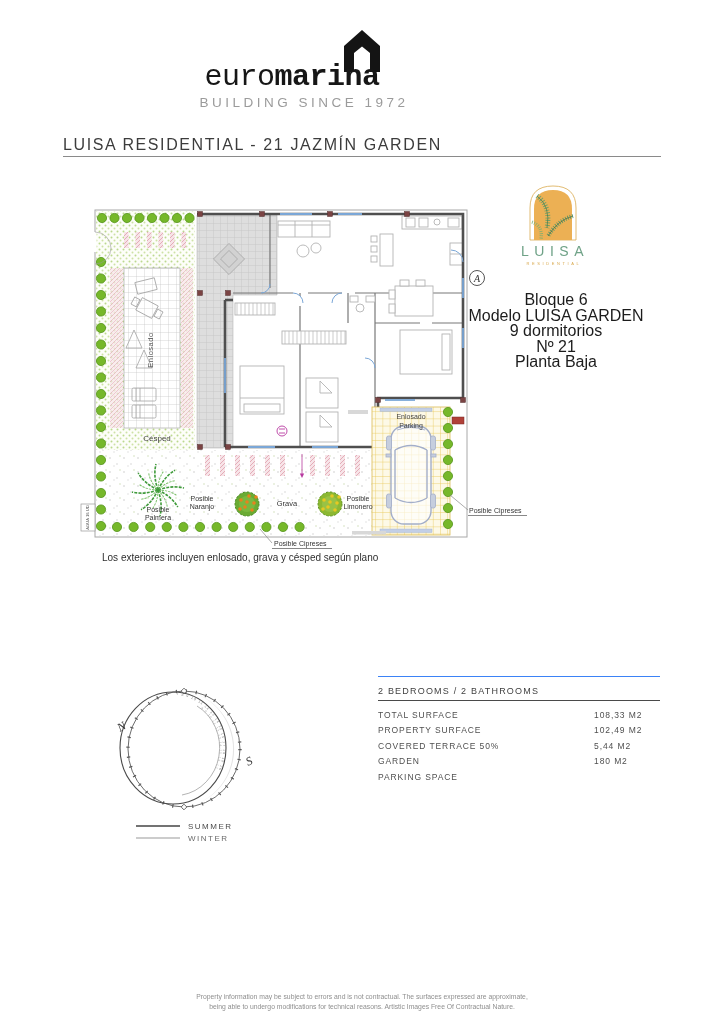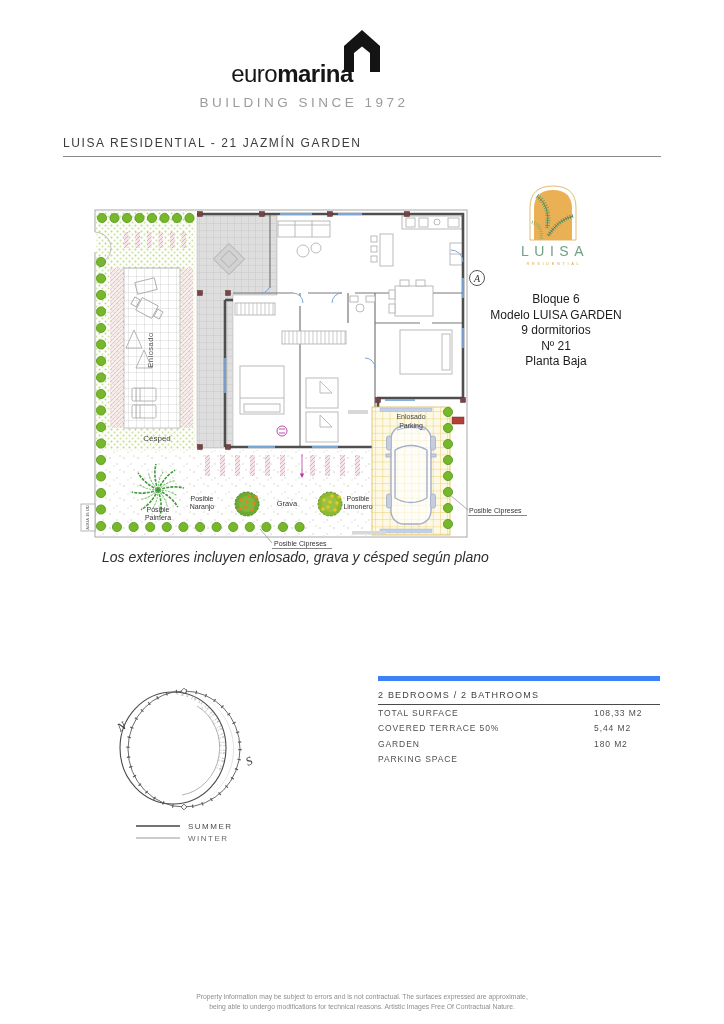--- a/index.html
+++ b/index.html
@@ -1,36 +1,36 @@
 <!DOCTYPE html>
 <html><head>
 <meta charset="utf-8">
 <style>
   html,body{margin:0;padding:0;}
   body{width:724px;height:1024px;position:relative;background:#ffffff;overflow:hidden;
        font-family:"Liberation Sans",sans-serif;color:#333;}
   .abs{position:absolute;}
   
-  .brand-word{left:0;top:60px;width:584px;text-align:center;font-size:24px;color:#161616;letter-spacing:-0.5px;}
+  .brand-word{left:0;top:60px;width:584px;text-align:center;font-size:30px;color:#161616;letter-spacing:-0.5px;font-family:Liberation Mono, monospace;}
   .brand-word .lt{font-weight:400;}
   .brand-word .bd{font-weight:800;}
   .brand-tag{left:0;top:95px;width:608px;text-align:center;font-size:13.5px;letter-spacing:3.5px;color:#9b9b9b;}
   
-  .page-title{left:63px;top:136px;font-size:12px;letter-spacing:1.6px;color:#3c3c3c;}
+  .page-title{left:63px;top:136px;font-size:16px;letter-spacing:1.6px;color:#3c3c3c;}
   .title-rule{left:63px;top:156px;width:598px;border-top:1px solid #8a8a8a;height:0;}
   
-  .unit-info{left:466px;top:292px;width:180px;text-align:center;font-size:12px;color:#1c1c1c;line-height:15.5px;}
-  
-  .notes{left:95px;top:552px;font-size:14px;color:#2e2e2e;line-height:11.5px;font-style:italic;}
+  .unit-info{left:466px;top:292px;width:180px;text-align:center;font-size:16px;color:#1c1c1c;line-height:15.5px;}
+  
+  .notes{left:95px;top:552px;font-size:10px;color:#2e2e2e;line-height:11.5px;}
   .notes .ind{padding-left:7px;}
   .notes .gap{height:9px;}
   
   .spec-table{left:378px;top:676px;width:282px;}
-  .spec-head{border-top:5px solid #3b82f6;padding:9px 0 4px 0;font-size:9px;letter-spacing:1.2px;color:#3f3f3f;}
-  .spec-body{border-top:1.5px solid #4a4a4a;padding-top:0;}
+  .spec-head{border-top:1px solid #3b82f6;padding:9px 0 4px 0;font-size:9px;letter-spacing:1.2px;color:#3f3f3f;}
+  .spec-body{border-top:1.5px solid #4a4a4a;padding-top:6px;}
   .spec-row{display:flex;height:15.5px;font-size:8.5px;letter-spacing:0.9px;color:#4f4f4f;align-items:center;}
   .spec-row .lbl{width:216px;}
   
   .footer{left:0;top:992px;width:724px;text-align:center;font-size:6.8px;color:#8f8f8f;line-height:9.5px;}
   svg text{font-family:"Liberation Sans",sans-serif;}
   .serifit{font-family:"Liberation Serif",serif;font-style:italic;}
 </style>
 </head>
 <body>
 
@@ -438,20 +438,24 @@
 </svg>
 
 <div class="abs spec-table">
   <div class="spec-head">2 BEDROOMS / 2 BATHROOMS</div>
   <div class="spec-body">
     <div class="spec-row">
       <span class="lbl">TOTAL SURFACE</span>
       <span class="val">108,33 M2</span>
     </div>
     <div class="spec-row">
+      <span class="lbl">PROPERTY SURFACE</span>
+      <span class="val">102,49 M2</span>
+    </div>
+    <div class="spec-row">
       <span class="lbl">COVERED TERRACE 50%</span>
       <span class="val">5,44 M2</span>
     </div>
     <div class="spec-row">
       <span class="lbl">GARDEN</span>
       <span class="val">180 M2</span>
     </div>
     <div class="spec-row">
       <span class="lbl">PARKING SPACE</span>
       <span class="val"></span>

